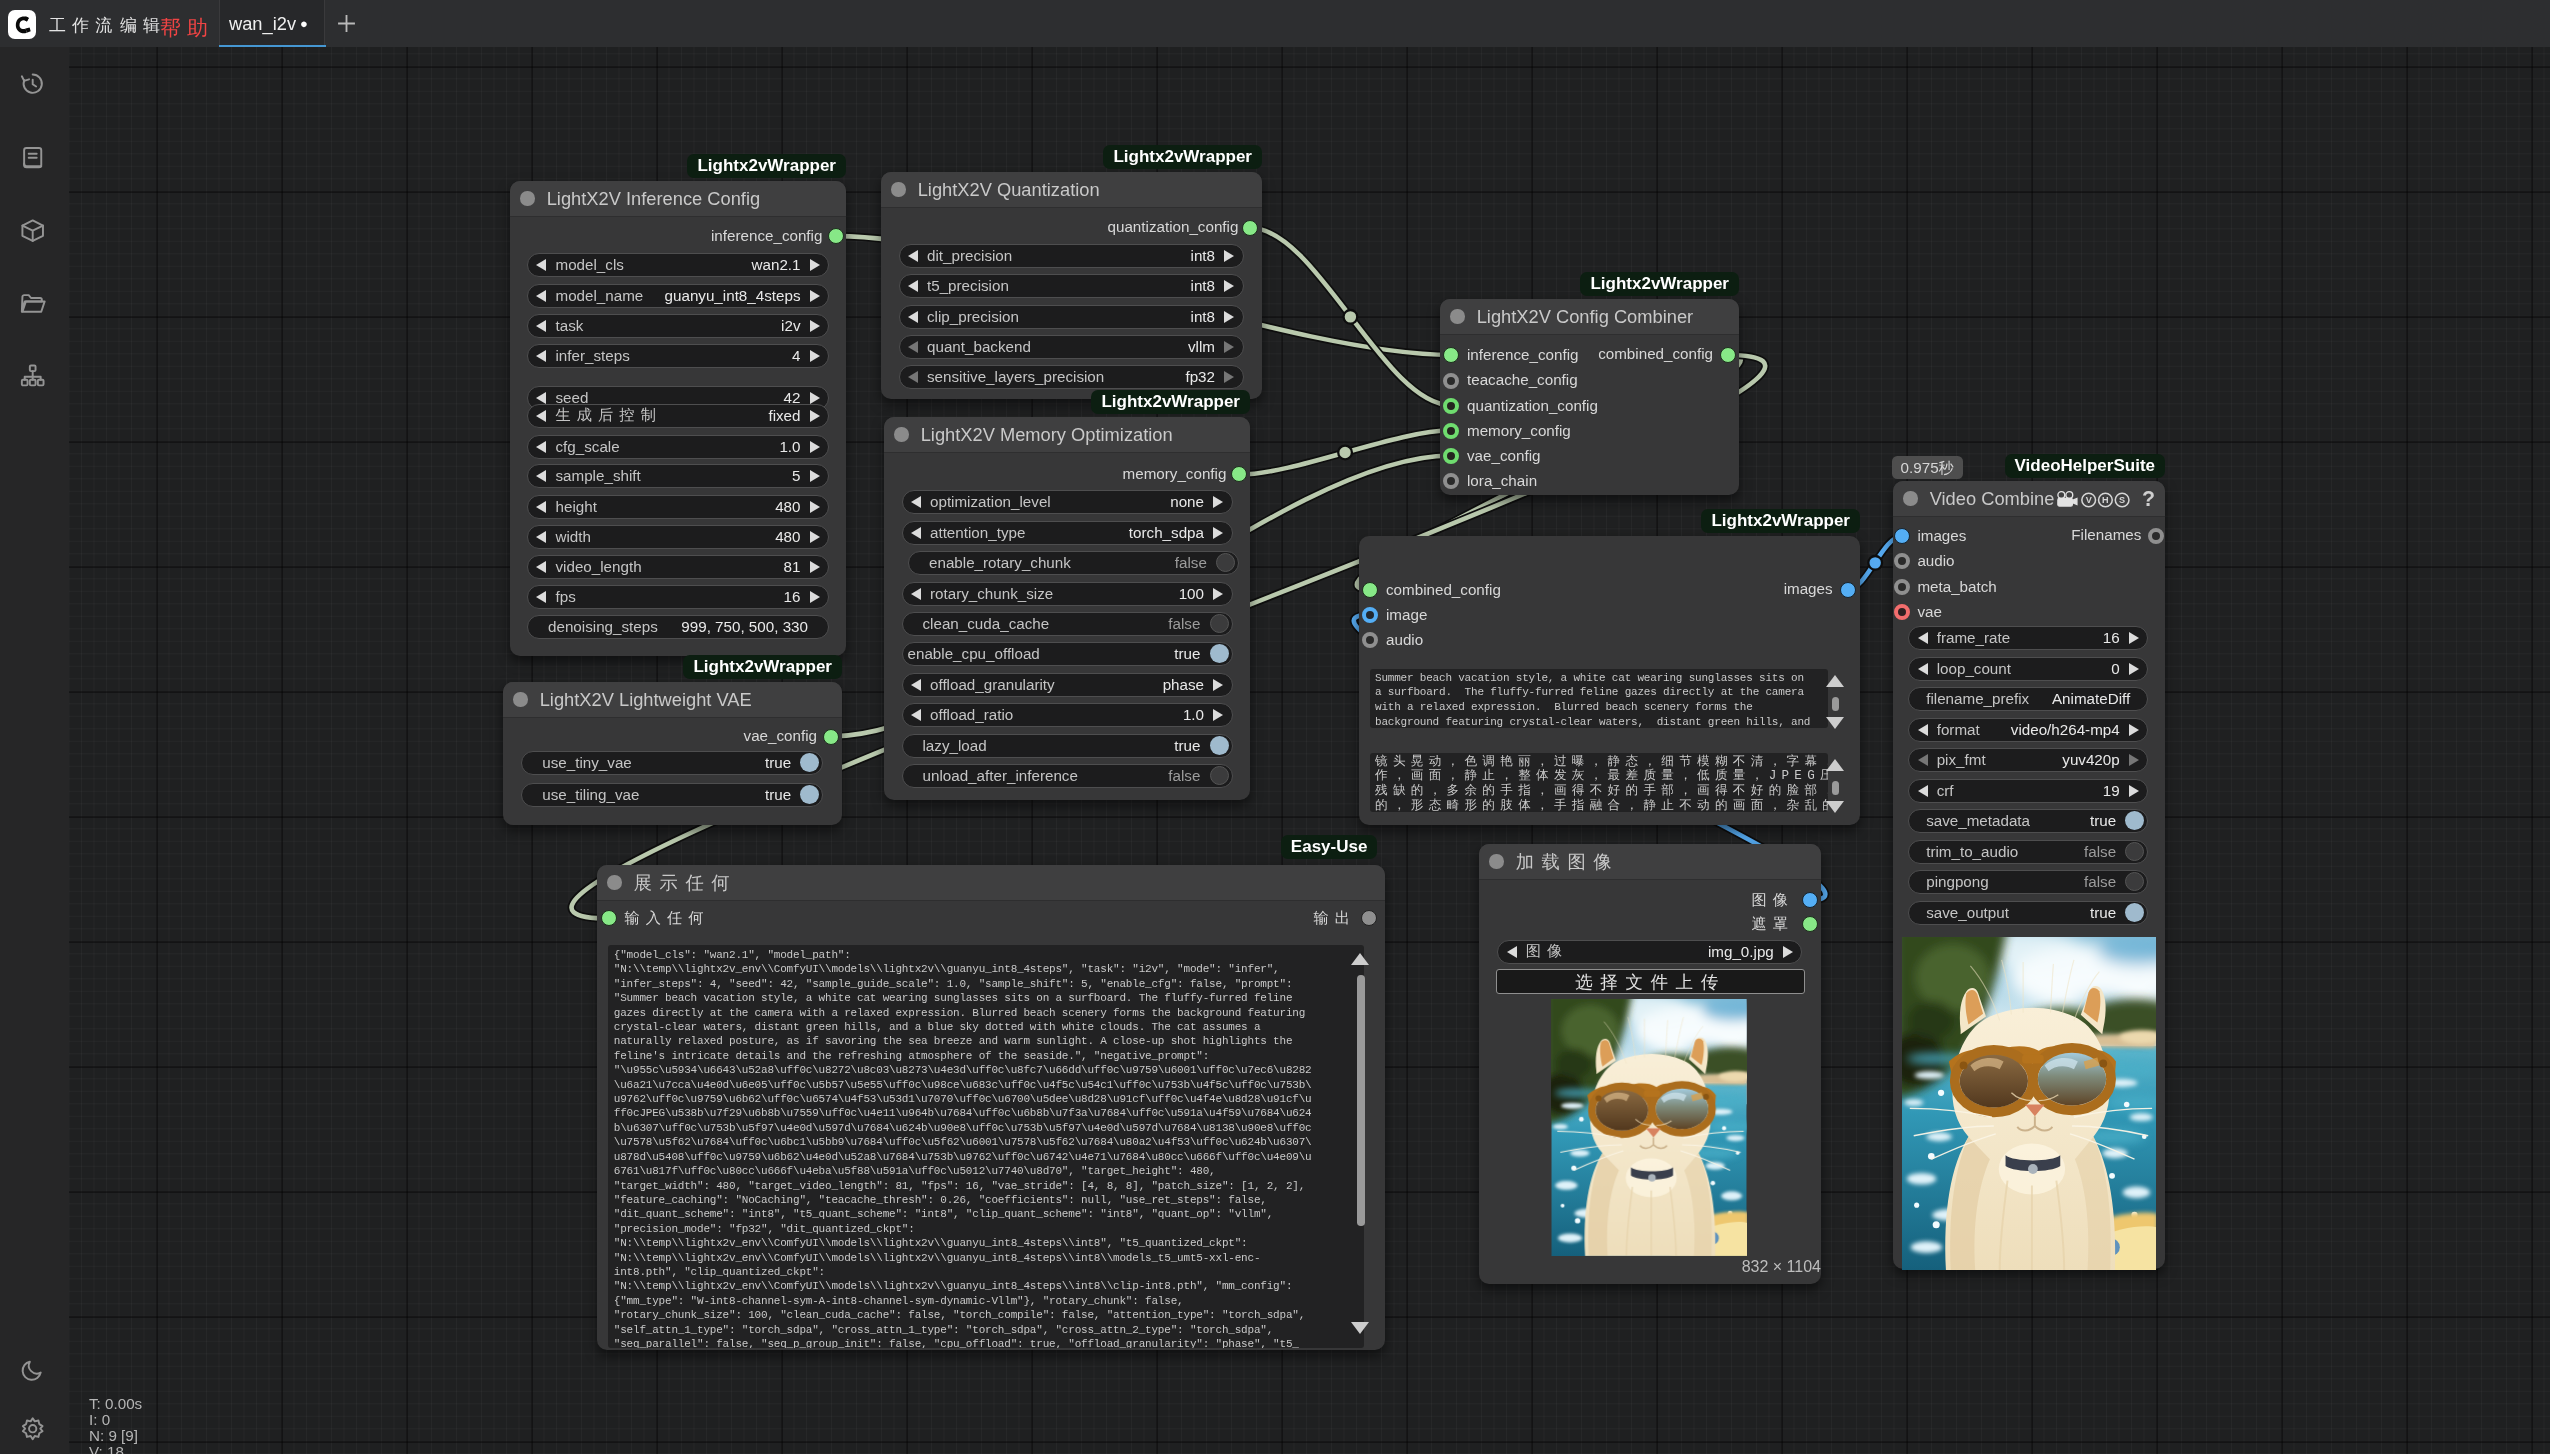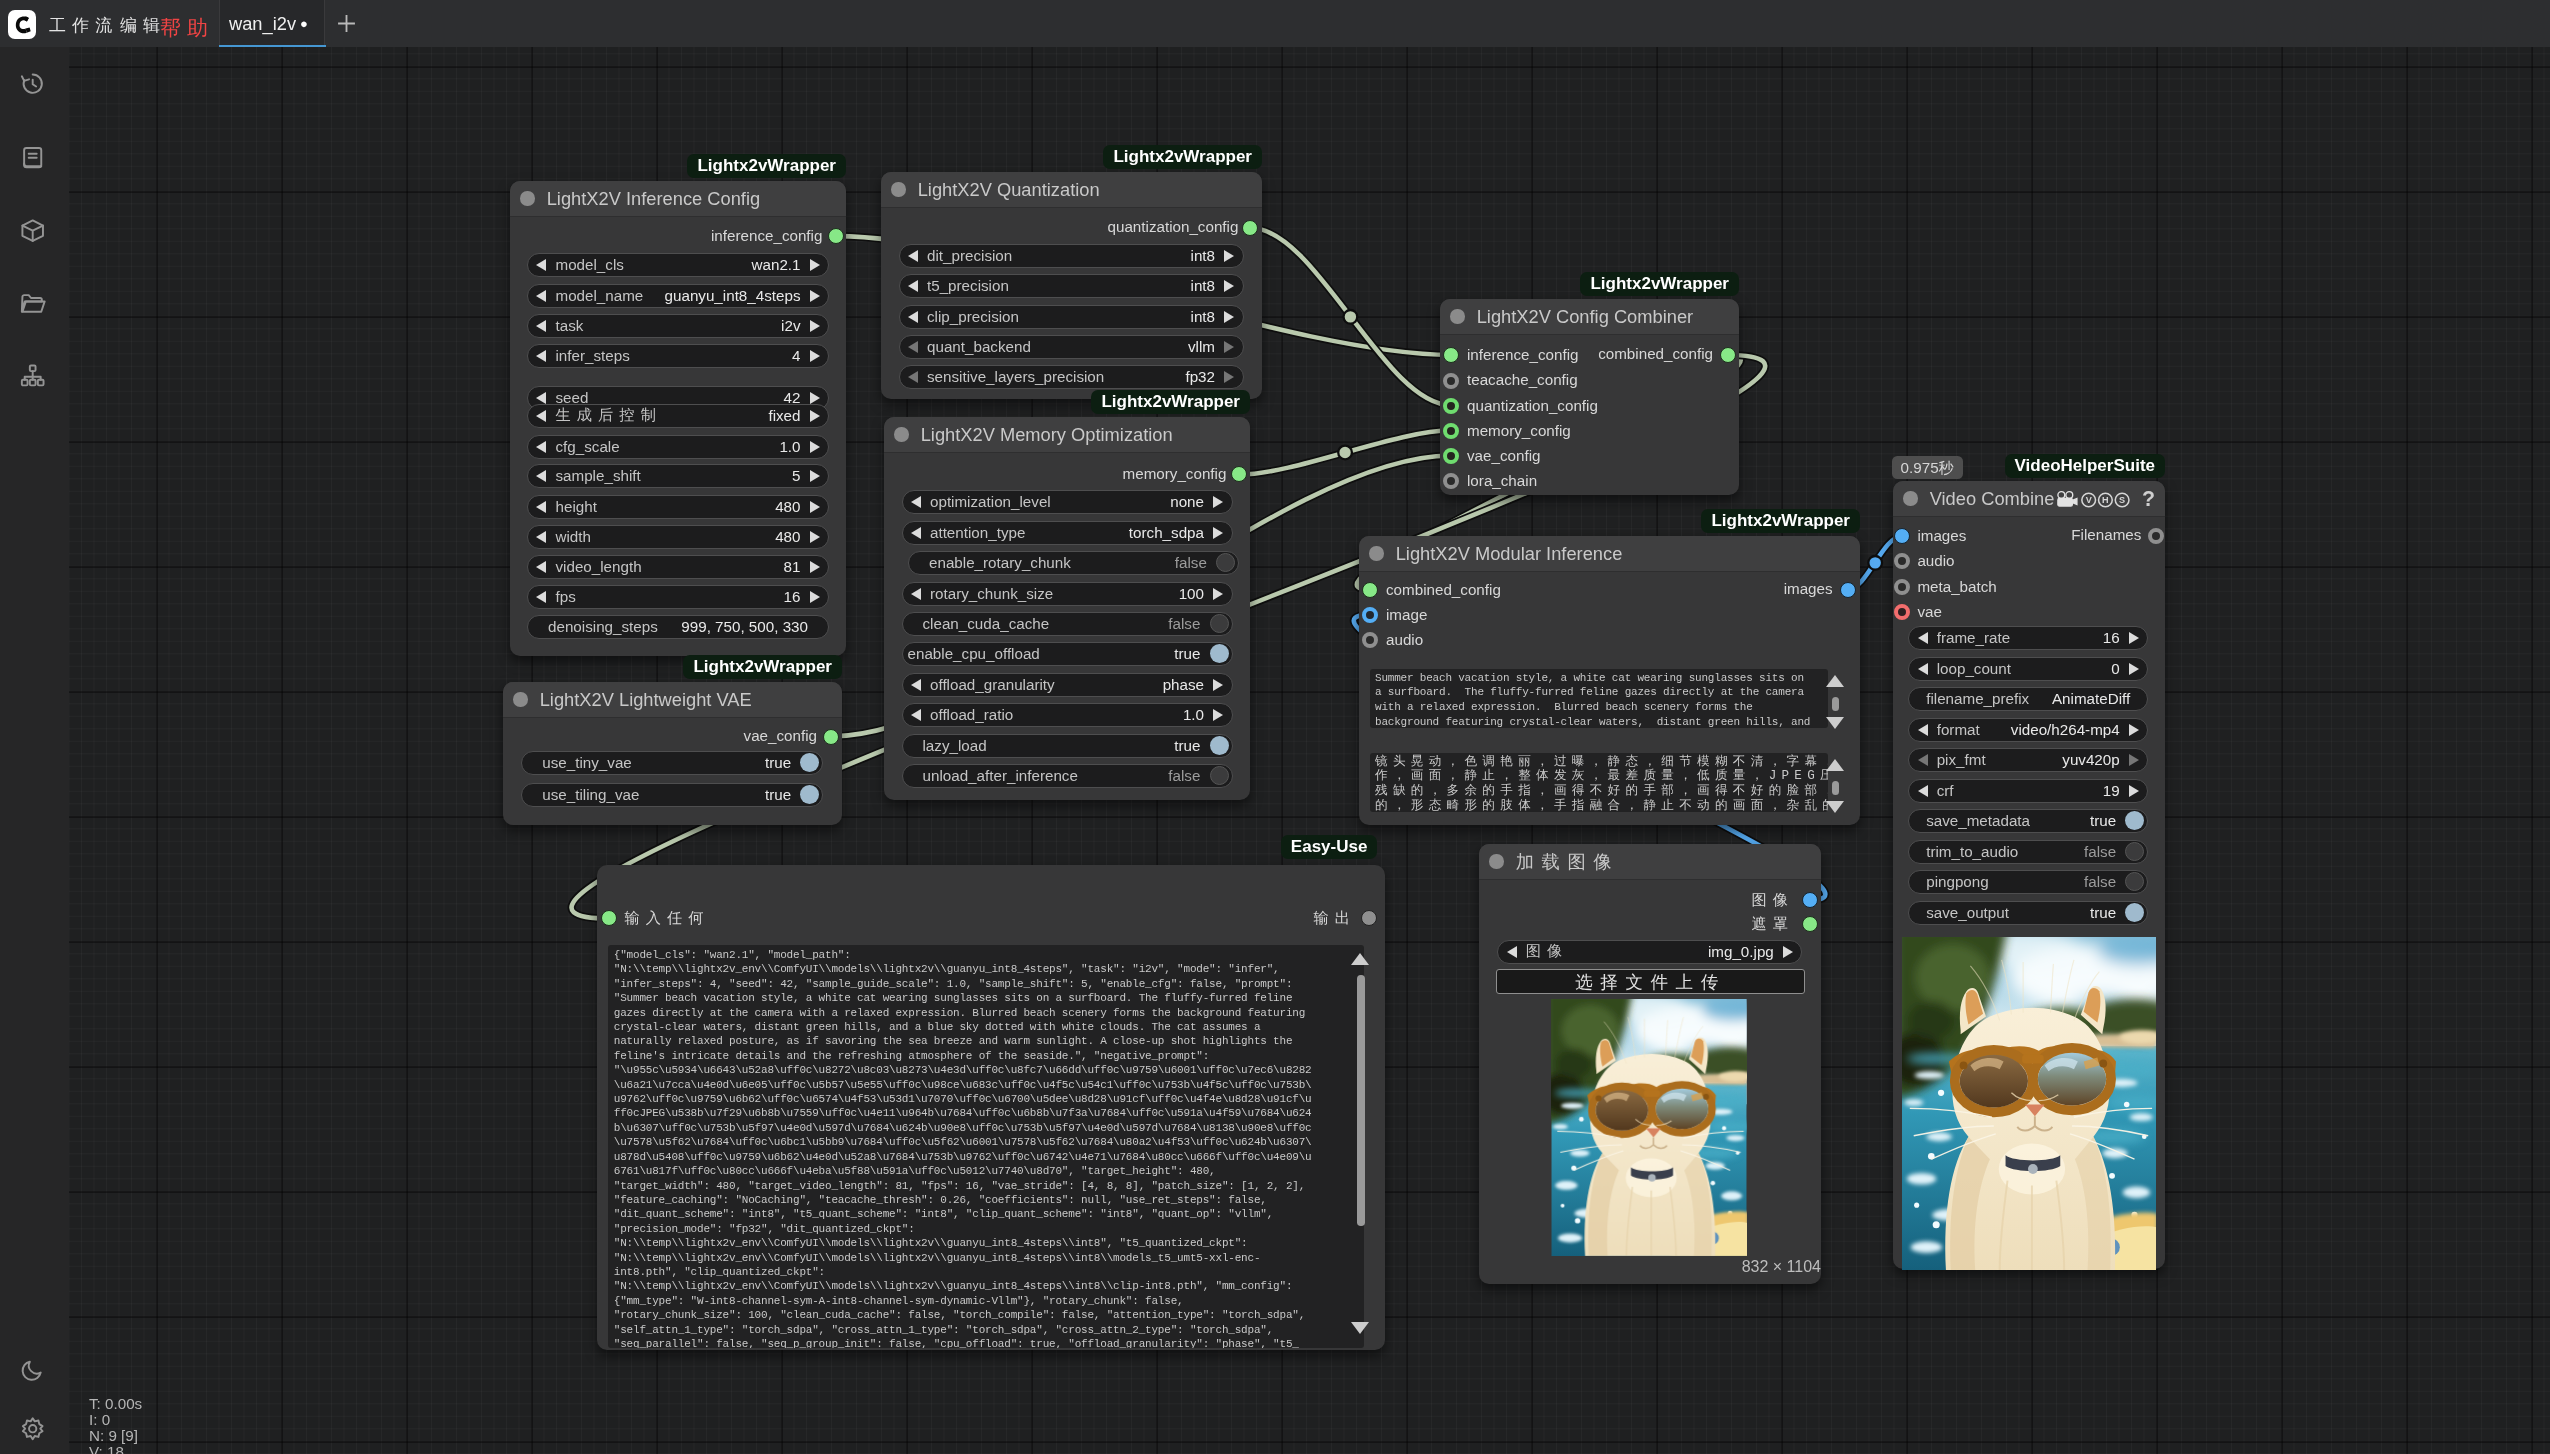--- a/index.html
+++ b/index.html
@@ -272,24 +272,20 @@
     <span class="pdot ring-green " style="left:11.4px;top:132px"></span>
     <div class="plabel" style="left:27px;top:123px">memory_config</div>
     <span class="pdot ring-green " style="left:11.4px;top:157px"></span>
     <div class="plabel" style="left:27px;top:148px">vae_config</div>
     <span class="pdot ring-gray " style="left:11.4px;top:182px"></span>
     <div class="plabel" style="left:27px;top:173px">lora_chain</div>
     <div class="plabel pr" style="right:26px;top:46px">combined_config</div>
     <span class="pdot solid-green " style="left:288px;top:56px"></span>
   </div>
 <div class="node" style="left:1359px;top:536px;width:501px;height:289px">
-    <div class="nhead">
-      <span class="ndot"></span>
-      <span class="ntitle">LightX2V Modular Inference</span>
-    </div>
     <div class="badge" style="right:0;top:-27.4px">Lightx2vWrapper</div>
     <span class="pdot solid-green " style="left:11.4px;top:54px"></span>
     <div class="plabel" style="left:27px;top:45px">combined_config</div>
     <span class="pdot ring-blue " style="left:11.4px;top:79px"></span>
     <div class="plabel" style="left:27px;top:70px">image</div>
     <span class="pdot ring-gray " style="left:11.4px;top:104px"></span>
     <div class="plabel" style="left:27px;top:95px">audio</div>
     <div class="plabel pr" style="right:27.4px;top:44px">images</div>
     <span class="pdot solid-blue " style="left:489px;top:54px"></span>
     <div class="ta" style="left:11.4px;top:133px;width:458px;height:59px;font-size:11px;line-height:14.7px;padding:1.5px 4.6px;letter-spacing:-0.2px;white-space:pre">Summer beach vacation style, a white cat wearing sunglasses sits on
@@ -320,20 +316,24 @@
       <span class="wv">true</span>
       <span class="knob kt"></span>
     </div>
     <div class="w" style="left:18.3px;top:101px;width:302px">
       <span class="wl" style="margin-left:20px">use_tiling_vae</span>
       <span class="wv">true</span>
       <span class="knob kt"></span>
     </div>
   </div>
 <div class="node" style="left:597px;top:865px;width:788px;height:485px">
+    <div class="nhead">
+      <span class="ndot"></span>
+      <span class="ntitle"><span style="letter-spacing:7.6px">展示任何</span></span>
+    </div>
     <div class="badge" style="right:7.6px;top:-30px">Easy-Use</div>
     <span class="pdot solid-green " style="left:12.2px;top:53px"></span>
     <div class="plabel" style="left:27.4px;top:43px;letter-spacing:6.1px">输入任何</div>
     <div class="plabel pr" style="right:29px;top:43px;letter-spacing:6.1px">输出</div>
     <span class="pdot solid-gray " style="left:772px;top:53px"></span>
     <div class="ta" style="left:10.7px;top:80px;width:756px;height:403px;font-size:11px;line-height:14.4px;padding:3px 6.1px;letter-spacing:-0.2px;white-space:pre">{"model_cls": "wan2.1", "model_path":
 "N:\\temp\\lightx2v_env\\ComfyUI\\models\\lightx2v\\guanyu_int8_4steps", "task": "i2v", "mode": "infer",
 "infer_steps": 4, "seed": 42, "sample_guide_scale": 1.0, "sample_shift": 5, "enable_cfg": false, "prompt":
 "Summer beach vacation style, a white cat wearing sunglasses sits on a surfboard. The fluffy-furred feline
 gazes directly at the camera with a relaxed expression. Blurred beach scenery forms the background featuring

